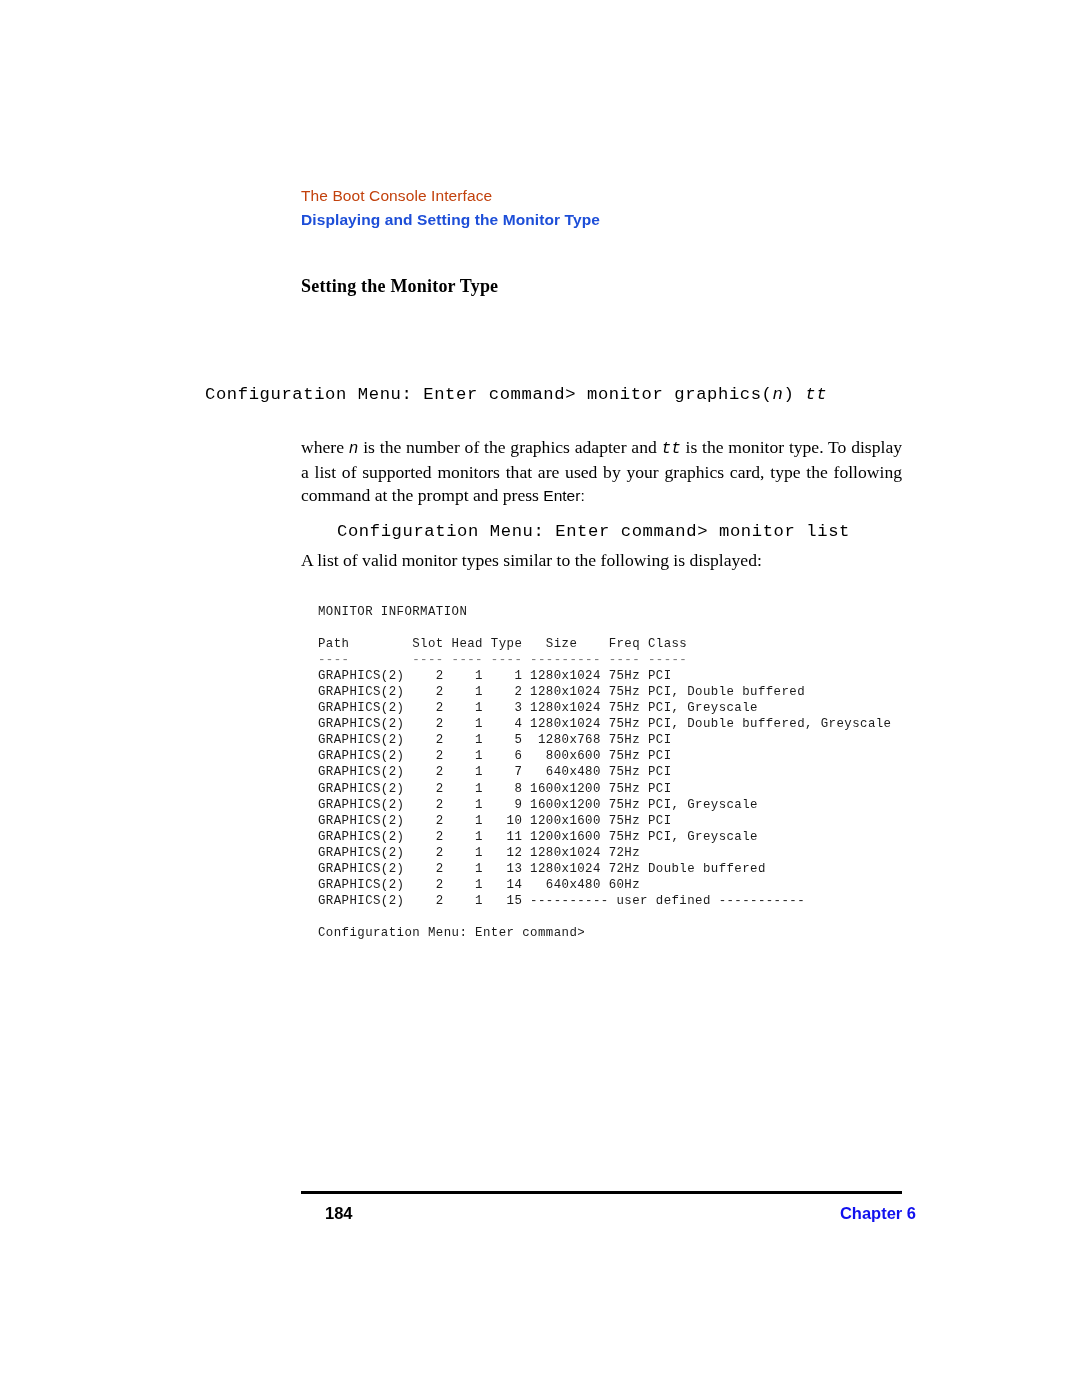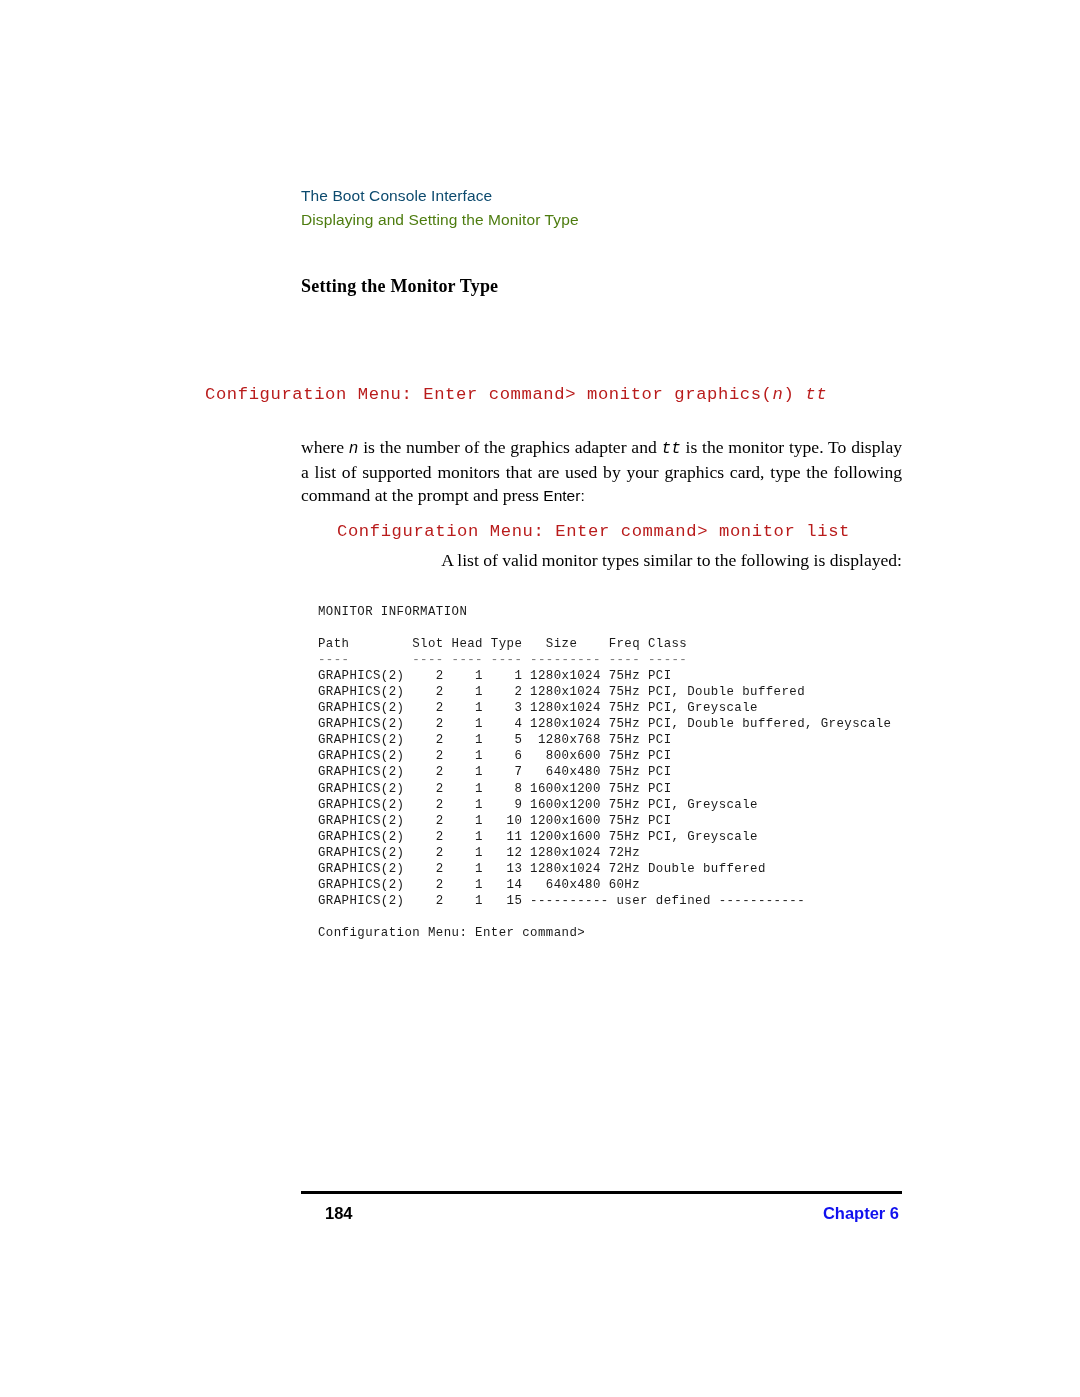--- a/index.html
+++ b/index.html
@@ -28,30 +28,30 @@
   .running-head {
     position: absolute;
     left: 301px;
     top: 186px;
     width: 620px;
   }
   .running-head .rh-line1 {
     font-family: "Liberation Sans", sans-serif;
     font-size: 15.5px;
     font-weight: 400;
-    color: #0c4a6e;
+    color: #c2410c;
     letter-spacing: 0.1px;
     line-height: 19px;
     white-space: nowrap;
   }
   .running-head .rh-line2 {
     font-family: "Liberation Sans", sans-serif;
     font-size: 15.5px;
-    font-weight: 400;
-    color: #4d7c0f;
+    font-weight: 700;
+    color: #1d4ed8;
     letter-spacing: 0.1px;
     line-height: 21px;
     margin-top: 4px;
     white-space: nowrap;
   }
 
   
   .section-title {
     position: absolute;
     left: 301px;
@@ -70,21 +70,21 @@
     width: 601px;
   }
   p.body {
     margin: 0;
     font-family: "Liberation Serif", serif;
     font-size: 17.6px;
     line-height: 23px;
     text-align: justify;
     text-justify: inter-word;
   }
-  p.body.nojust { text-align: right; }
+  p.body.nojust { text-align: left; }
 
   .para1 { top: 309px; }
   .para2 { top: 436px; }
   .para3 { top: 549px; }
 
   .bold-sans {
     font-family: "Liberation Sans", sans-serif;
     font-weight: 400;
     font-size: 15.5px;
   }
@@ -94,21 +94,21 @@
     font-size: 16px;
   }
 
   
   .cmdline {
     position: absolute;
     font-family: "Liberation Mono", monospace;
     font-size: 17.2px;
     letter-spacing: 0.6px;
     white-space: pre;
-    color: #b91c1c;
+    color: #000000;
   }
   .cmd-graphics { left: 205px; top: 385px; }
   .cmd-list     { left: 337px; top: 522px; }
   .cmdline .ital {
     font-style: italic;
   }
 
   
   .console {
     position: absolute;
@@ -140,21 +140,21 @@
     left: 301px;
     top: 1204px;
     font-family: "Liberation Sans", sans-serif;
     font-weight: 700;
     font-size: 16.5px;
     color: #000000;
     margin-left: 24px;
   }
   .footer-chapter {
     position: absolute;
-    right: 181px;
+    right: 164px;
     top: 1204px;
     font-family: "Liberation Sans", sans-serif;
     font-weight: 700;
     font-size: 16.5px;
     color: #1111ee;
     white-space: nowrap;
   }
 </style>
 </head>
 <body>

